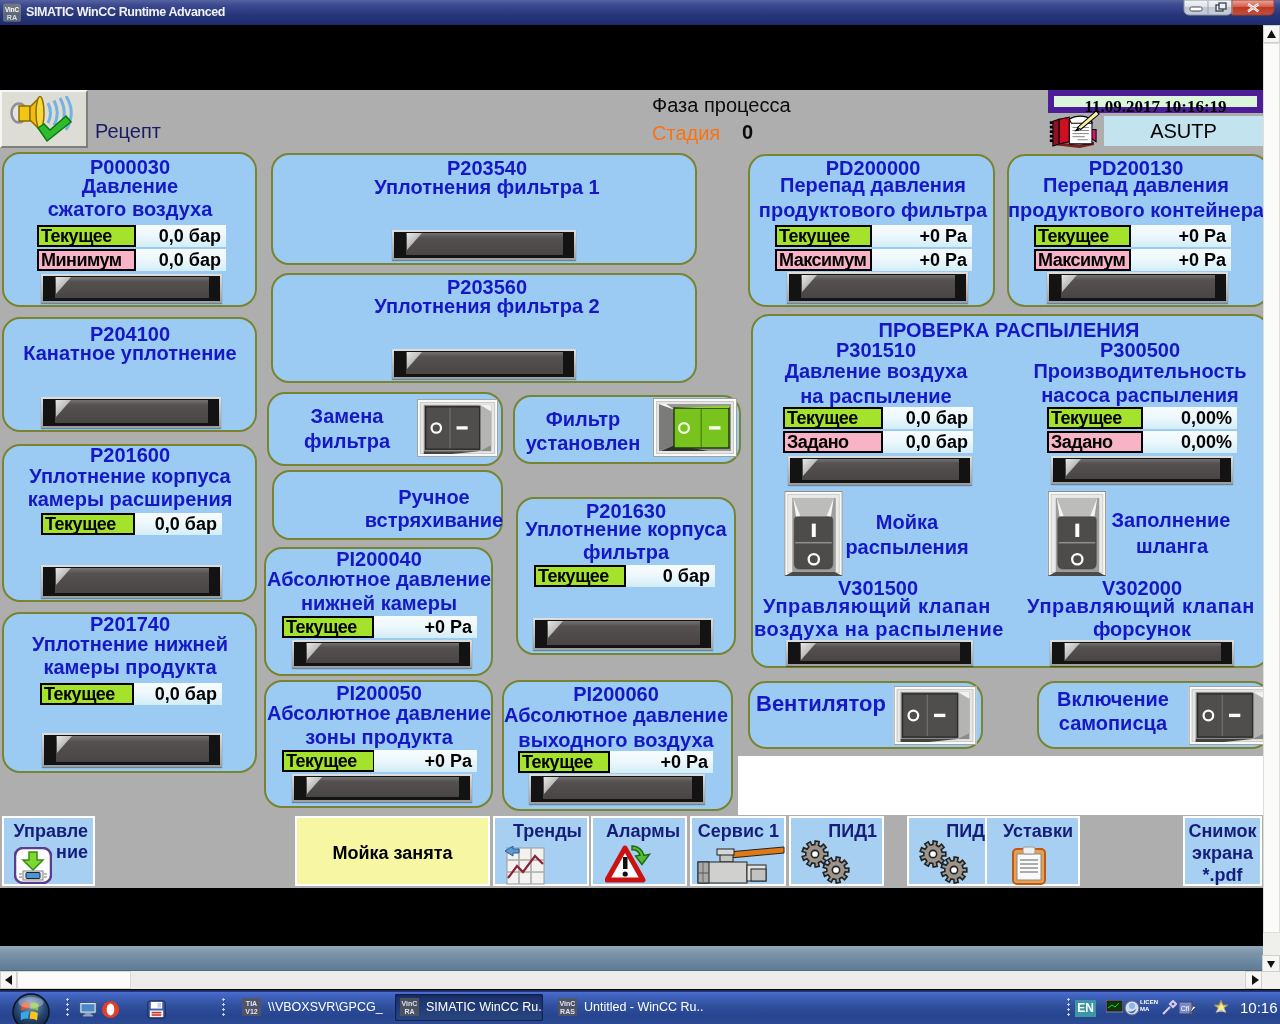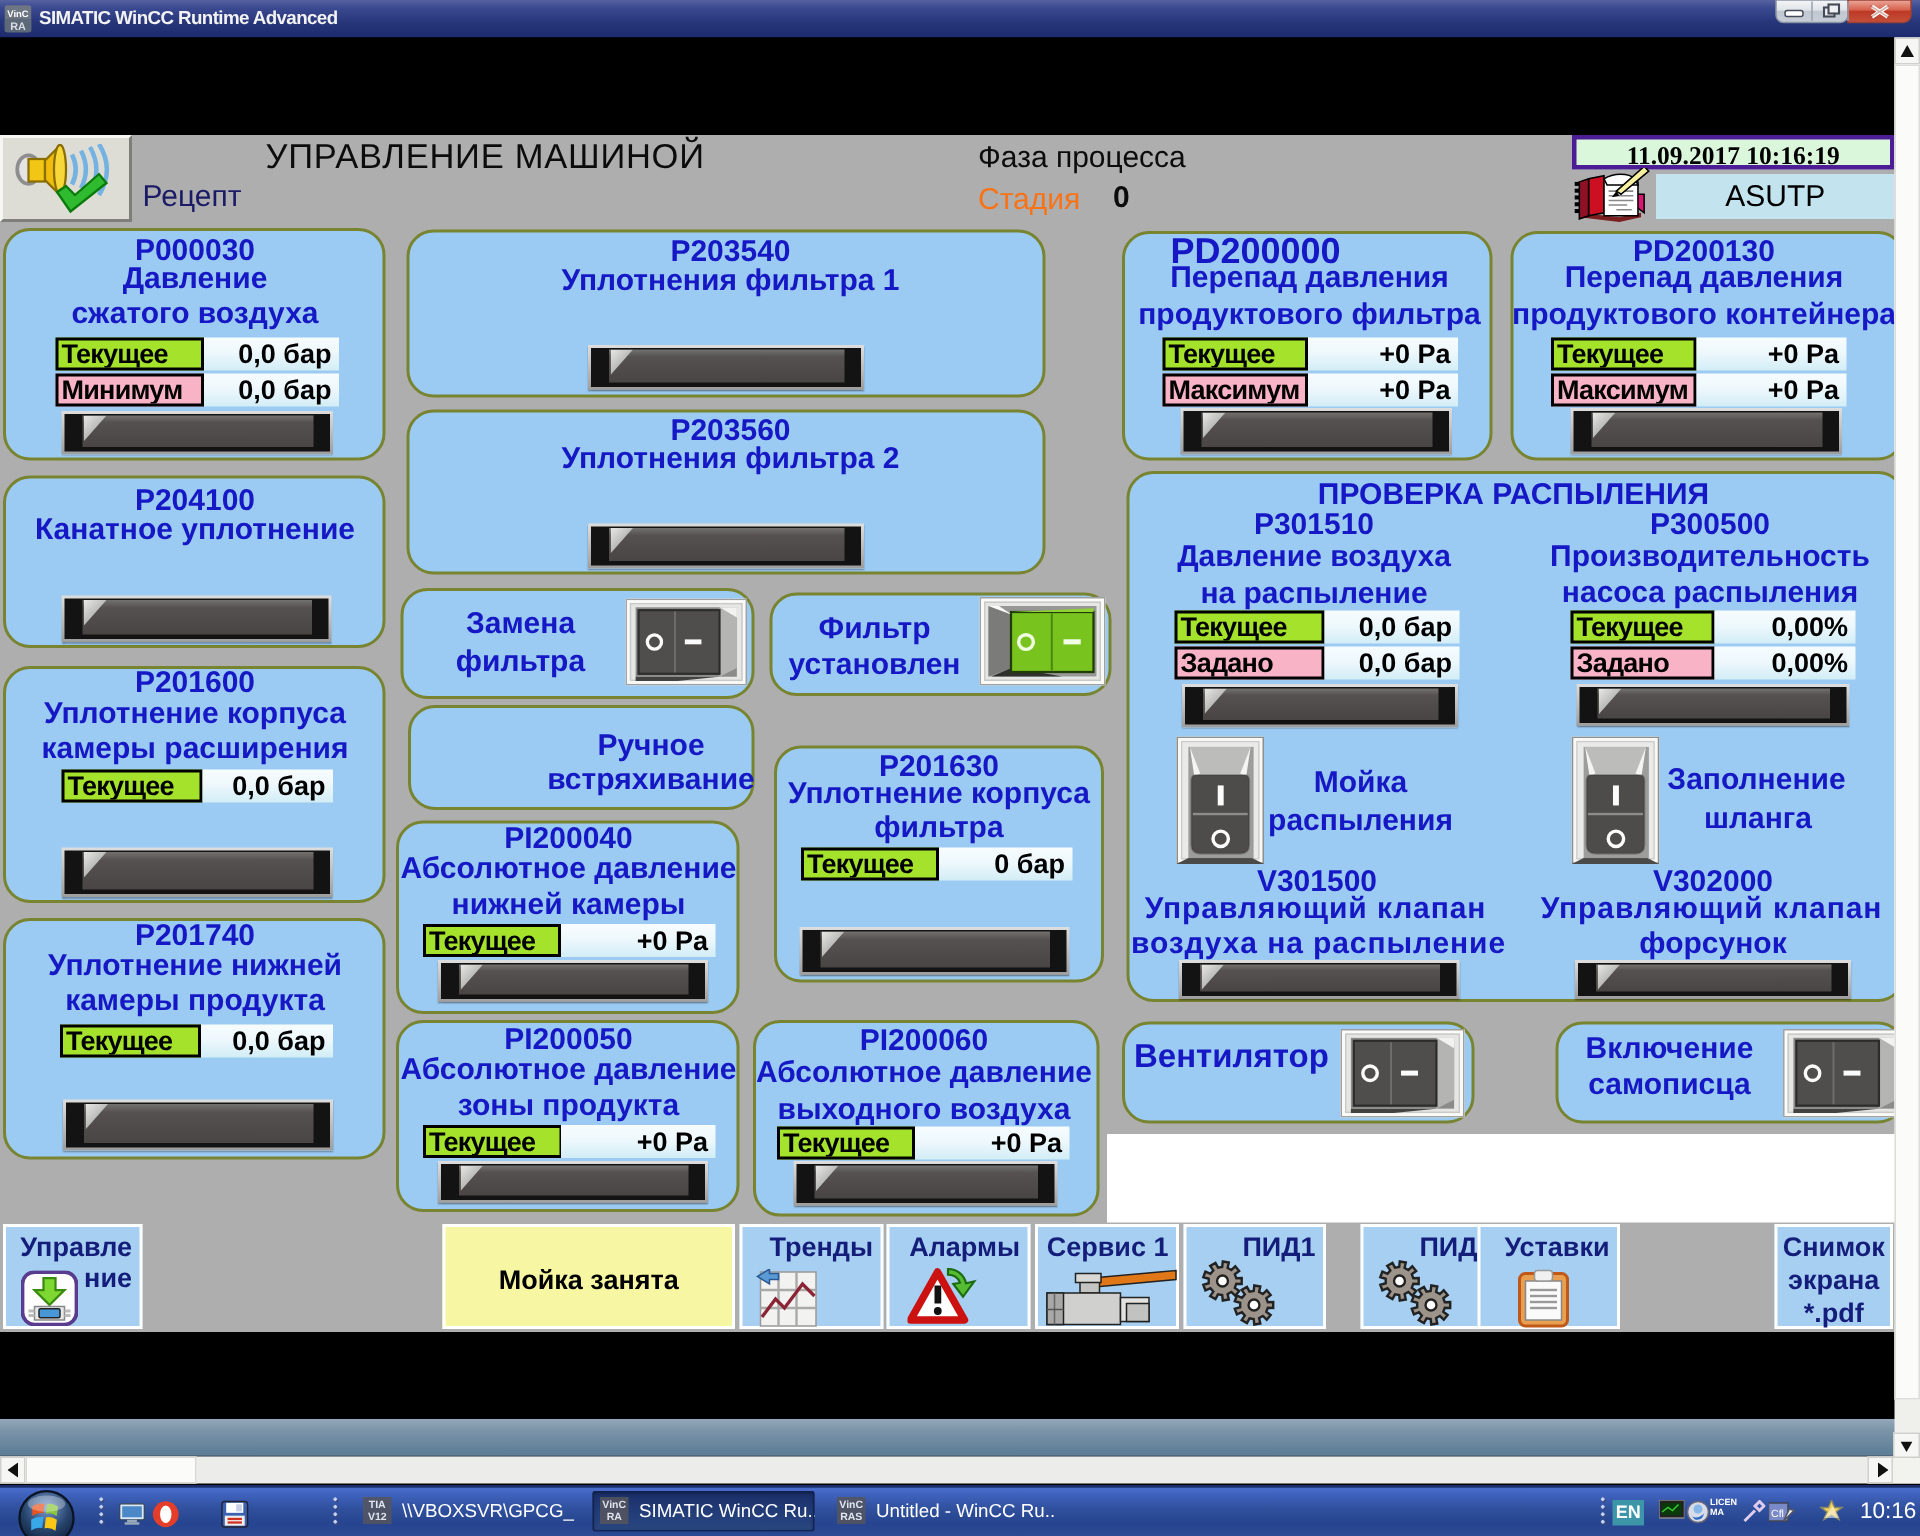--- a/index.html
+++ b/index.html
@@ -77,25 +77,24 @@
 <rect x="9" y="10" width="11" height="15" fill="#f2c614" stroke="#8a6e00" stroke-width="1.5"></rect>
 <polygon points="20,11 30,1 30,34 20,24" fill="#f0bc0e" stroke="#8a6e00" stroke-width="1.5"></polygon>
 <ellipse cx="30" cy="17" rx="4" ry="16.5" fill="#f8d838" stroke="#8a6e00" stroke-width="1.5"></ellipse>
 <path d="M38,7 q5,10 0,20" fill="none" stroke="#74b2e2" stroke-width="3"></path>
 <path d="M44,4.5 q6.5,12.5 0,25" fill="none" stroke="#74b2e2" stroke-width="3"></path>
 <path d="M50,2 q8.5,15 0,30" fill="none" stroke="#74b2e2" stroke-width="3"></path>
 <path d="M56,0 q10.5,17 0,34" fill="none" stroke="#74b2e2" stroke-width="3"></path>
 <polygon points="28,32 34,28 40,34 56,20 61,26 37,45" fill="#2fba2f" stroke="#0a7a0a" stroke-width="1.5"></polygon>
 </svg>
 <div class="abs" style="left:95px;top:120px;font:20px 'Liberation Sans';color:#1a1a66">Рецепт</div>
-<div class="abs" style="left:177px;top:91px;font:23px 'Liberation Sans';color:#0c0c0c;letter-spacing:.5px">УПРАВЛЕНИЕ МАШИНОЙ</div>
 <div class="abs" style="left:652px;top:94px;font:20px 'Liberation Sans';color:#0c0c0c">Фаза процесса</div>
 <div class="abs" style="left:652px;top:122px;font:20px 'Liberation Sans';color:#f97316">Стадия</div>
 <div class="abs" style="left:742px;top:121px;font:bold 20px 'Liberation Sans';color:#0c0c0c">0</div>
-<div class="abs" style="left:1048px;top:90px;width:215px;height:23px;background:#daf7dc;border:3px solid #4c1d95;text-align:center;font:bold 17px/21px 'Liberation Serif';color:#000">11.09.2017 10:16:19</div>
+<div class="abs" style="left:1048px;top:90px;width:215px;height:23px;background:#daf7dc;border:6px solid #4c1d95;text-align:center;font:bold 17px/21px 'Liberation Serif';color:#000">11.09.2017 10:16:19</div>
 <div class="abs" style="left:1104px;top:116px;width:159px;height:30px;background:#c3e4ef;text-align:center;font:20px/30px 'Liberation Sans';color:#000">ASUTP</div>
 <svg class="abs" style="left:1049px;top:112px" width="52" height="36" viewBox="1 -1 49 35">
 <path d="M4,28 L30,31 44,28 44,31 30,34 4,31 Z" fill="#7a2020"></path>
 <path d="M38,16 h8 v12 l-4,-3 -4,3 Z" fill="#d81870" stroke="#000"></path>
 <path d="M10,6 L20,4 20,28 10,30 Z" fill="#cc1022" stroke="#000"></path>
 <path d="M4,8 L10,6 10,30 4,32 Z" fill="#901025" stroke="#000"></path>
 <g fill="#000">
         <rect x="1" y="8" width="3" height="2.6"></rect>
         <rect x="1" y="12.4" width="3" height="2.6"></rect>
         <rect x="1" y="16.8" width="3" height="2.6"></rect>
@@ -153,21 +152,21 @@
 <div class="pt" style="left:129px;top:591px;width:500px;font-size:20px;line-height:24px;">нижней камеры</div>
 <div class="pt" style="left:129px;top:681px;width:500px;font-size:20px;line-height:24px;">PI200050</div>
 <div class="pt" style="left:129px;top:701px;width:500px;font-size:20px;line-height:24px;">Абсолютное давление</div>
 <div class="pt" style="left:129px;top:725px;width:500px;font-size:20px;line-height:24px;">зоны продукта</div>
 <div class="pt" style="left:376px;top:499px;width:500px;font-size:20px;line-height:24px;">P201630</div>
 <div class="pt" style="left:376px;top:517px;width:500px;font-size:20px;line-height:24px;">Уплотнение корпуса</div>
 <div class="pt" style="left:376px;top:540px;width:500px;font-size:20px;line-height:24px;">фильтра</div>
 <div class="pt" style="left:366px;top:682px;width:500px;font-size:20px;line-height:24px;">PI200060</div>
 <div class="pt" style="left:366px;top:703px;width:500px;font-size:20px;line-height:24px;">Абсолютное давление</div>
 <div class="pt" style="left:366px;top:728px;width:500px;font-size:20px;line-height:24px;">выходного воздуха</div>
-<div class="pt" style="left:587px;top:156px;width:500px;font-size:24px;line-height:24px;">PD200000</div>
+<div class="pt" style="left:623px;top:156px;width:500px;font-size:20px;line-height:24px;">PD200000</div>
 <div class="pt" style="left:623px;top:173px;width:500px;font-size:20px;line-height:24px;">Перепад давления</div>
 <div class="pt" style="left:623px;top:198px;width:500px;font-size:20px;line-height:24px;">продуктового фильтра</div>
 <div class="pt" style="left:886px;top:156px;width:500px;font-size:20px;line-height:24px;">PD200130</div>
 <div class="pt" style="left:886px;top:173px;width:500px;font-size:20px;line-height:24px;">Перепад давления</div>
 <div class="pt" style="left:886px;top:198px;width:500px;font-size:20px;line-height:24px;">продуктового контейнера</div>
 <div class="pt" style="left:759px;top:318px;width:500px;font-size:20px;line-height:24px;">ПРОВЕРКА РАСПЫЛЕНИЯ</div>
 <div class="pt" style="left:626px;top:338px;width:500px;font-size:20px;line-height:24px;">P301510</div>
 <div class="pt" style="left:626px;top:359px;width:500px;font-size:20px;line-height:24px;">Давление воздуха</div>
 <div class="pt" style="left:626px;top:384px;width:500px;font-size:20px;line-height:24px;">на распыление</div>
 <div class="pt" style="left:890px;top:338px;width:500px;font-size:20px;line-height:24px;">P300500</div>

